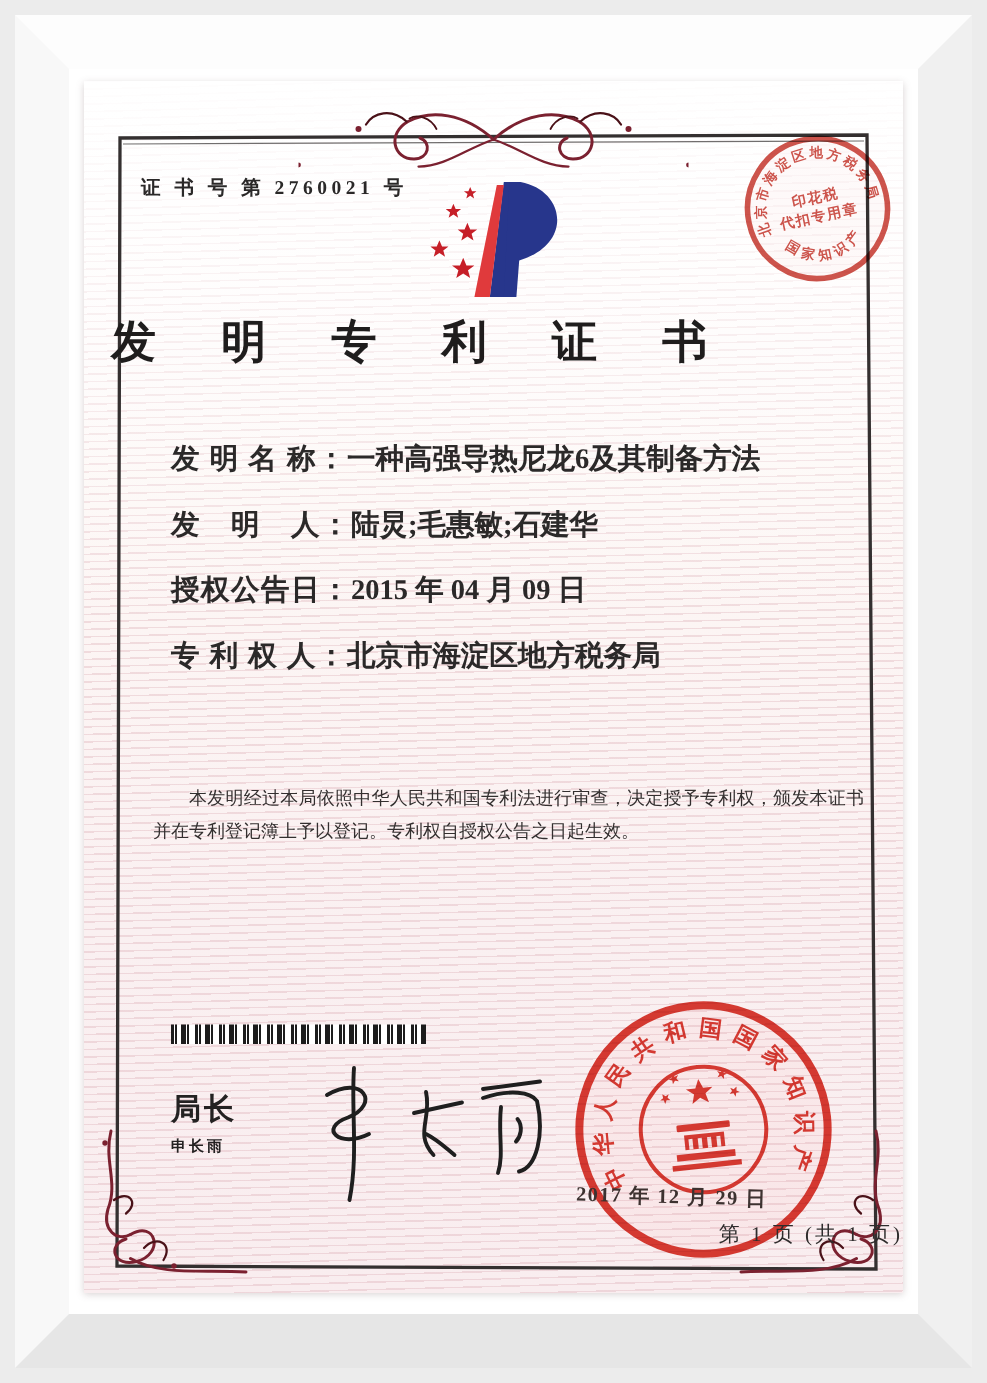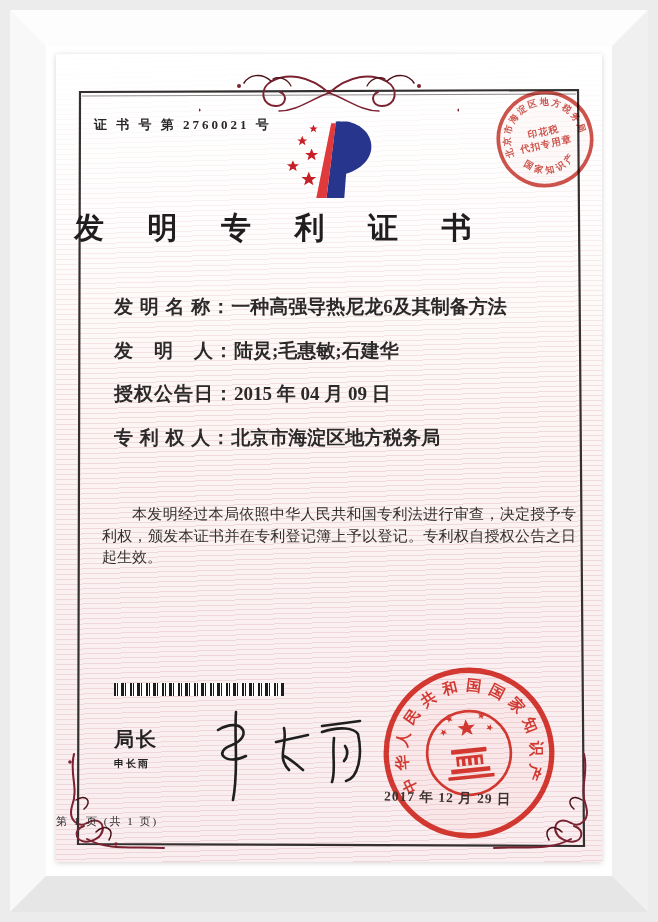--- a/index.html
+++ b/index.html
@@ -20,33 +20,33 @@
   .borderline-svg{position:absolute;inset:0;width:100%;height:100%;}
   .cert-number{position:absolute;left:38px;top:62px;font-size:13px;letter-spacing:3px;
                color:#2a2828;font-weight:600;}
   .logo{position:absolute;left:222px;top:62px;width:112px;height:92px;}
   .title{position:absolute;left:0;right:0;top:154px;font-size:30px;
          font-weight:700;letter-spacing:18px;text-indent:18px;color:#1f1d1d;}
   .fields{position:absolute;left:58px;top:242px;right:30px;}
   .field-row{font-size:19px;font-weight:600;color:#2b2929;line-height:22px;margin-bottom:21.5px;
              white-space:nowrap;}
   .field-row .lbl{letter-spacing:1px;}
-  .paras{position:absolute;left:46px;top:450px;width:474px;font-size:15px;line-height:21.7px;
+  .paras{position:absolute;left:46px;top:468px;width:474px;font-size:12px;line-height:21.7px;
          color:#332f2f;text-align:justify;}
   .paras p{margin:0;text-indent:2em;}
   .barcode{position:absolute;left:58px;top:629px;width:170px;height:13px;
            background:repeating-linear-gradient(90deg,#1c1c1c 0 2px,#fff 2px 3px,#1c1c1c 3px 4px,#fff 4px 7px,#1c1c1c 7px 10px,#fff 10px 11px,#1c1c1c 11px 12px,#fff 12px 16px);}
   .signer-title{position:absolute;left:58px;top:672px;font-size:20px;font-weight:700;color:#242222;letter-spacing:2px;}
   .signer-name{position:absolute;left:58px;top:703px;font-size:10px;font-weight:700;color:#242222;letter-spacing:2px;}
   .signature{position:absolute;left:140px;top:642px;width:180px;height:120px;}
   .main-seal{position:absolute;left:324px;top:610px;width:178px;height:178px;opacity:.9;
              mix-blend-mode:multiply;transform:rotate(-6deg);}
   .seal-date{position:absolute;left:328px;top:736px;width:200px;font-size:13.5px;letter-spacing:1px;
              color:#3d3230;font-weight:600;transform:rotate(1.5deg);}
-  .footer{position:absolute;left:0;right:0;top:760px;text-align:left;font-size:11px;
+  .footer{position:absolute;left:0;right:0;top:760px;text-align:right;font-size:14px;
           letter-spacing:2px;color:#2e2c2c;}
   .tax-seal{position:absolute;left:436px;top:32px;width:106px;height:106px;opacity:.85;
             transform:rotate(-12deg);mix-blend-mode:multiply;}
   .flourish-top{position:absolute;left:50%;top:12px;transform:translateX(-50%);width:260px;height:54px;}
   .flourish-bl{position:absolute;left:0px;top:698px;width:110px;height:110px;}
   .flourish-br{position:absolute;right:0px;top:698px;width:110px;height:110px;transform:scaleX(-1);}
   .seal-arc-text{font-size:17px;letter-spacing:8px;fill:#d5281e;font-weight:700;}
   .tax-arc-text{font-size:8.5px;letter-spacing:2px;fill:#c4362c;font-weight:700;}
   .tax-arc-text2{font-size:8.5px;letter-spacing:3px;fill:#c4362c;font-weight:700;}
   .tax-center{font-size:9px;fill:#c4362c;font-weight:700;letter-spacing:1px;}

